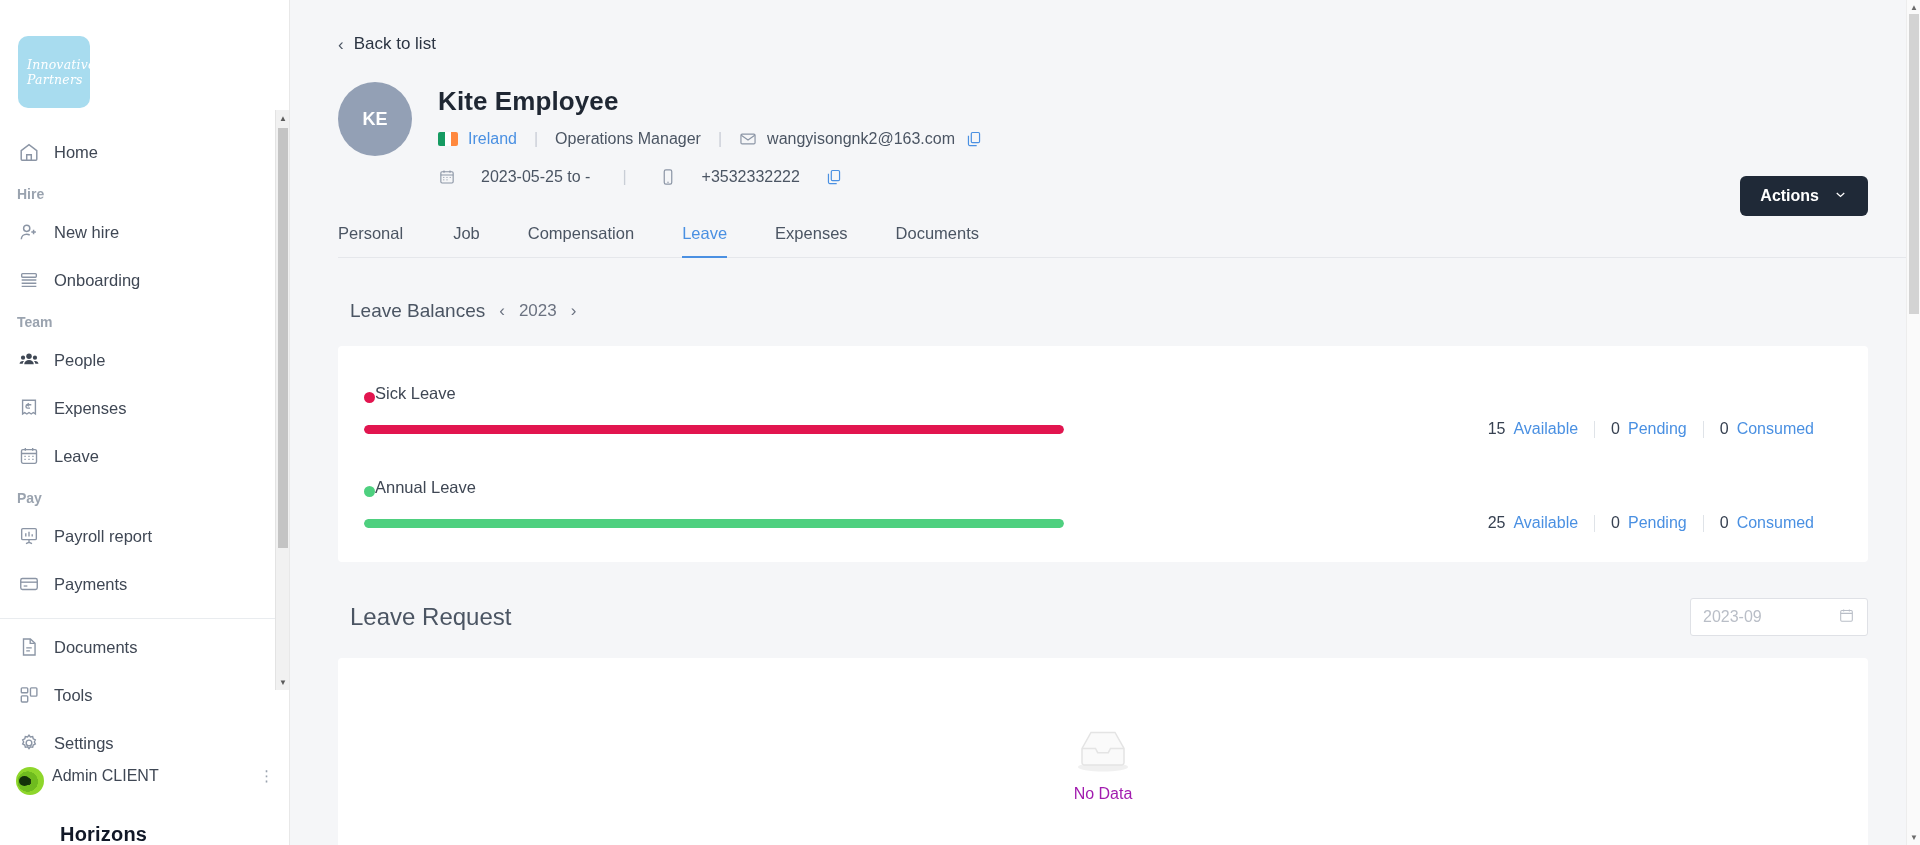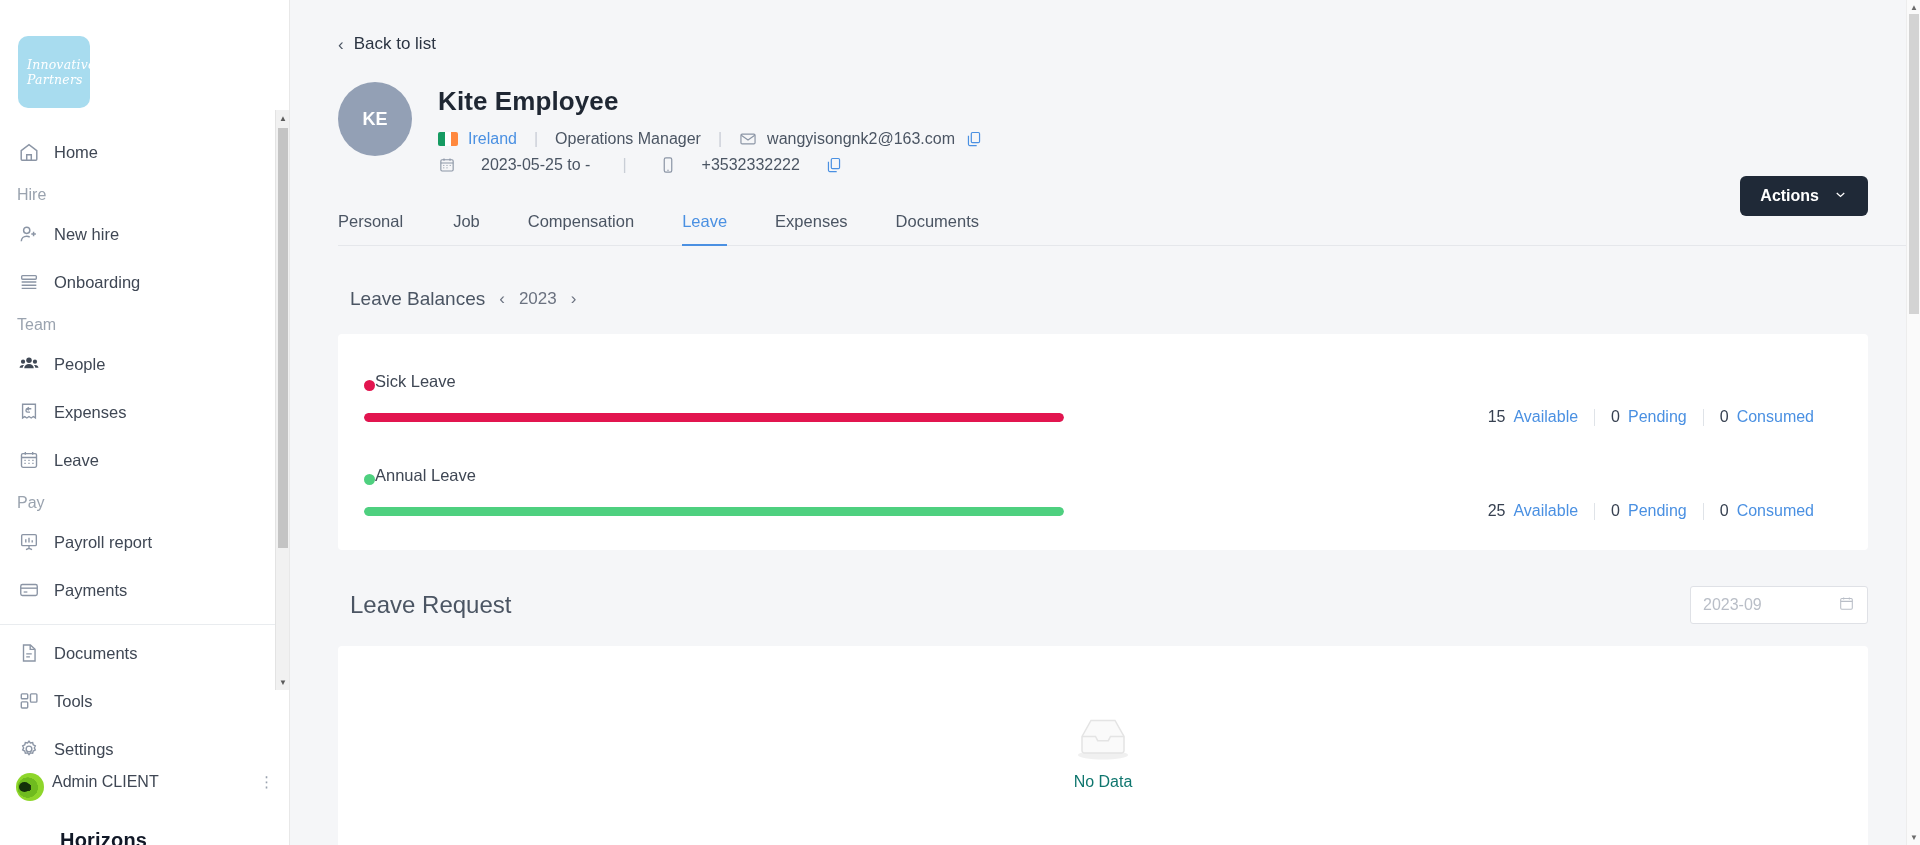--- a/index.html
+++ b/index.html
@@ -23,21 +23,21 @@
     width: 72px; height: 72px; border-radius: 10px;
     background: #a8dcef; display: flex; flex-direction: column;
     align-items: flex-start; justify-content: center; padding-left: 9px;
   }
   .logo span {
     font-family: "DejaVu Serif", serif; font-style: italic;
     font-size: 12.5px; color: #ffffff; line-height: 15px; letter-spacing: .2px;
   }
   .nav { padding-top: 6px; }
   .nav-group-label {
-    font-size: 16px; color: #9aa3af; padding: 10px 0 6px 17px; font-weight: 400;
+    font-size: 14px; color: #9aa3af; padding: 10px 0 6px 17px; font-weight: 700;
   }
   .nav-item {
     display: flex; align-items: center; gap: 14px;
     height: 48px; padding-left: 18px; cursor: pointer; color: #4b5563;
   }
   .nav-item .label { font-size: 16.5px; color: #3f4754; }
   .nav-icon { width: 22px; height: 22px; display: flex; align-items: center; justify-content: center; flex: 0 0 22px; }
   .nav-icon svg { display: block; }
   .nav-sep { height: 1px; background: #e9ecef; margin: 10px 0 4px 0; }
 
@@ -95,21 +95,21 @@
     width: 74px; height: 74px; border-radius: 50%;
     background: #93a0b5; color: #fff; font-size: 18px; font-weight: 700;
     display: flex; align-items: center; justify-content: center; flex: 0 0 74px;
   }
   .emp-info { padding-left: 26px; padding-top: 4px; }
   .emp-name { font-size: 26px; font-weight: 700; color: #1f2733; letter-spacing: .1px; }
   .meta-row {
     display: flex; align-items: center; gap: 10px;
     margin-top: 13px; font-size: 16px; color: #4b5563; flex-wrap: nowrap;
   }
-  .meta-row.second { margin-top: 8px; gap: 25px; }
+  .meta-row.second { margin-top: 20px; gap: 25px; }
   .meta-sep { color: #c9ced6; padding: 0 7px; }
   .link-blue { color: #4a90e2; }
   .flag {
     width: 20px; height: 14px; display: inline-block; border-radius: 2px; overflow: hidden;
     background: linear-gradient(to right, #169b62 0 33.33%, #ffffff 33.33% 66.66%, #ff883e 66.66% 100%);
     flex: 0 0 20px;
   }
   .mini-ico { width: 18px; height: 18px; flex: 0 0 18px; display: inline-flex; align-items: center; justify-content: center; }
   .copy-btn { cursor: pointer; display: inline-flex; align-items: center; }
 
@@ -174,21 +174,21 @@
     border: 1px solid #dfe1e6; border-radius: 3px;
     display: flex; align-items: center; padding: 0 12px; cursor: pointer;
   }
   .date-input .val { font-size: 16px; color: #b9bec7; flex: 1; }
 
   .empty-card {
     background: #ffffff; border-radius: 4px; margin: 22px 52px 0 48px;
     height: 210px; display: flex; flex-direction: column;
     align-items: center; justify-content: center; gap: 6px;
   }
-  .empty-label { font-size: 16px; color: #0f766e; }
+  .empty-label { font-size: 16px; color: #a21caf; }
 
   .page-scroll {
     position: absolute; right: 0; top: 0; width: 14px; height: 845px;
     background: #fafafa; border-left: 1px solid #ededed;
   }
   .page-scroll .thumb {
     position: absolute; left: 2px; top: 14px; width: 10px; height: 300px; background: #d3d3d3;
   }
   .page-scroll .arrow {
     position: absolute; left: 0; width: 14px; height: 15px; display: flex;

